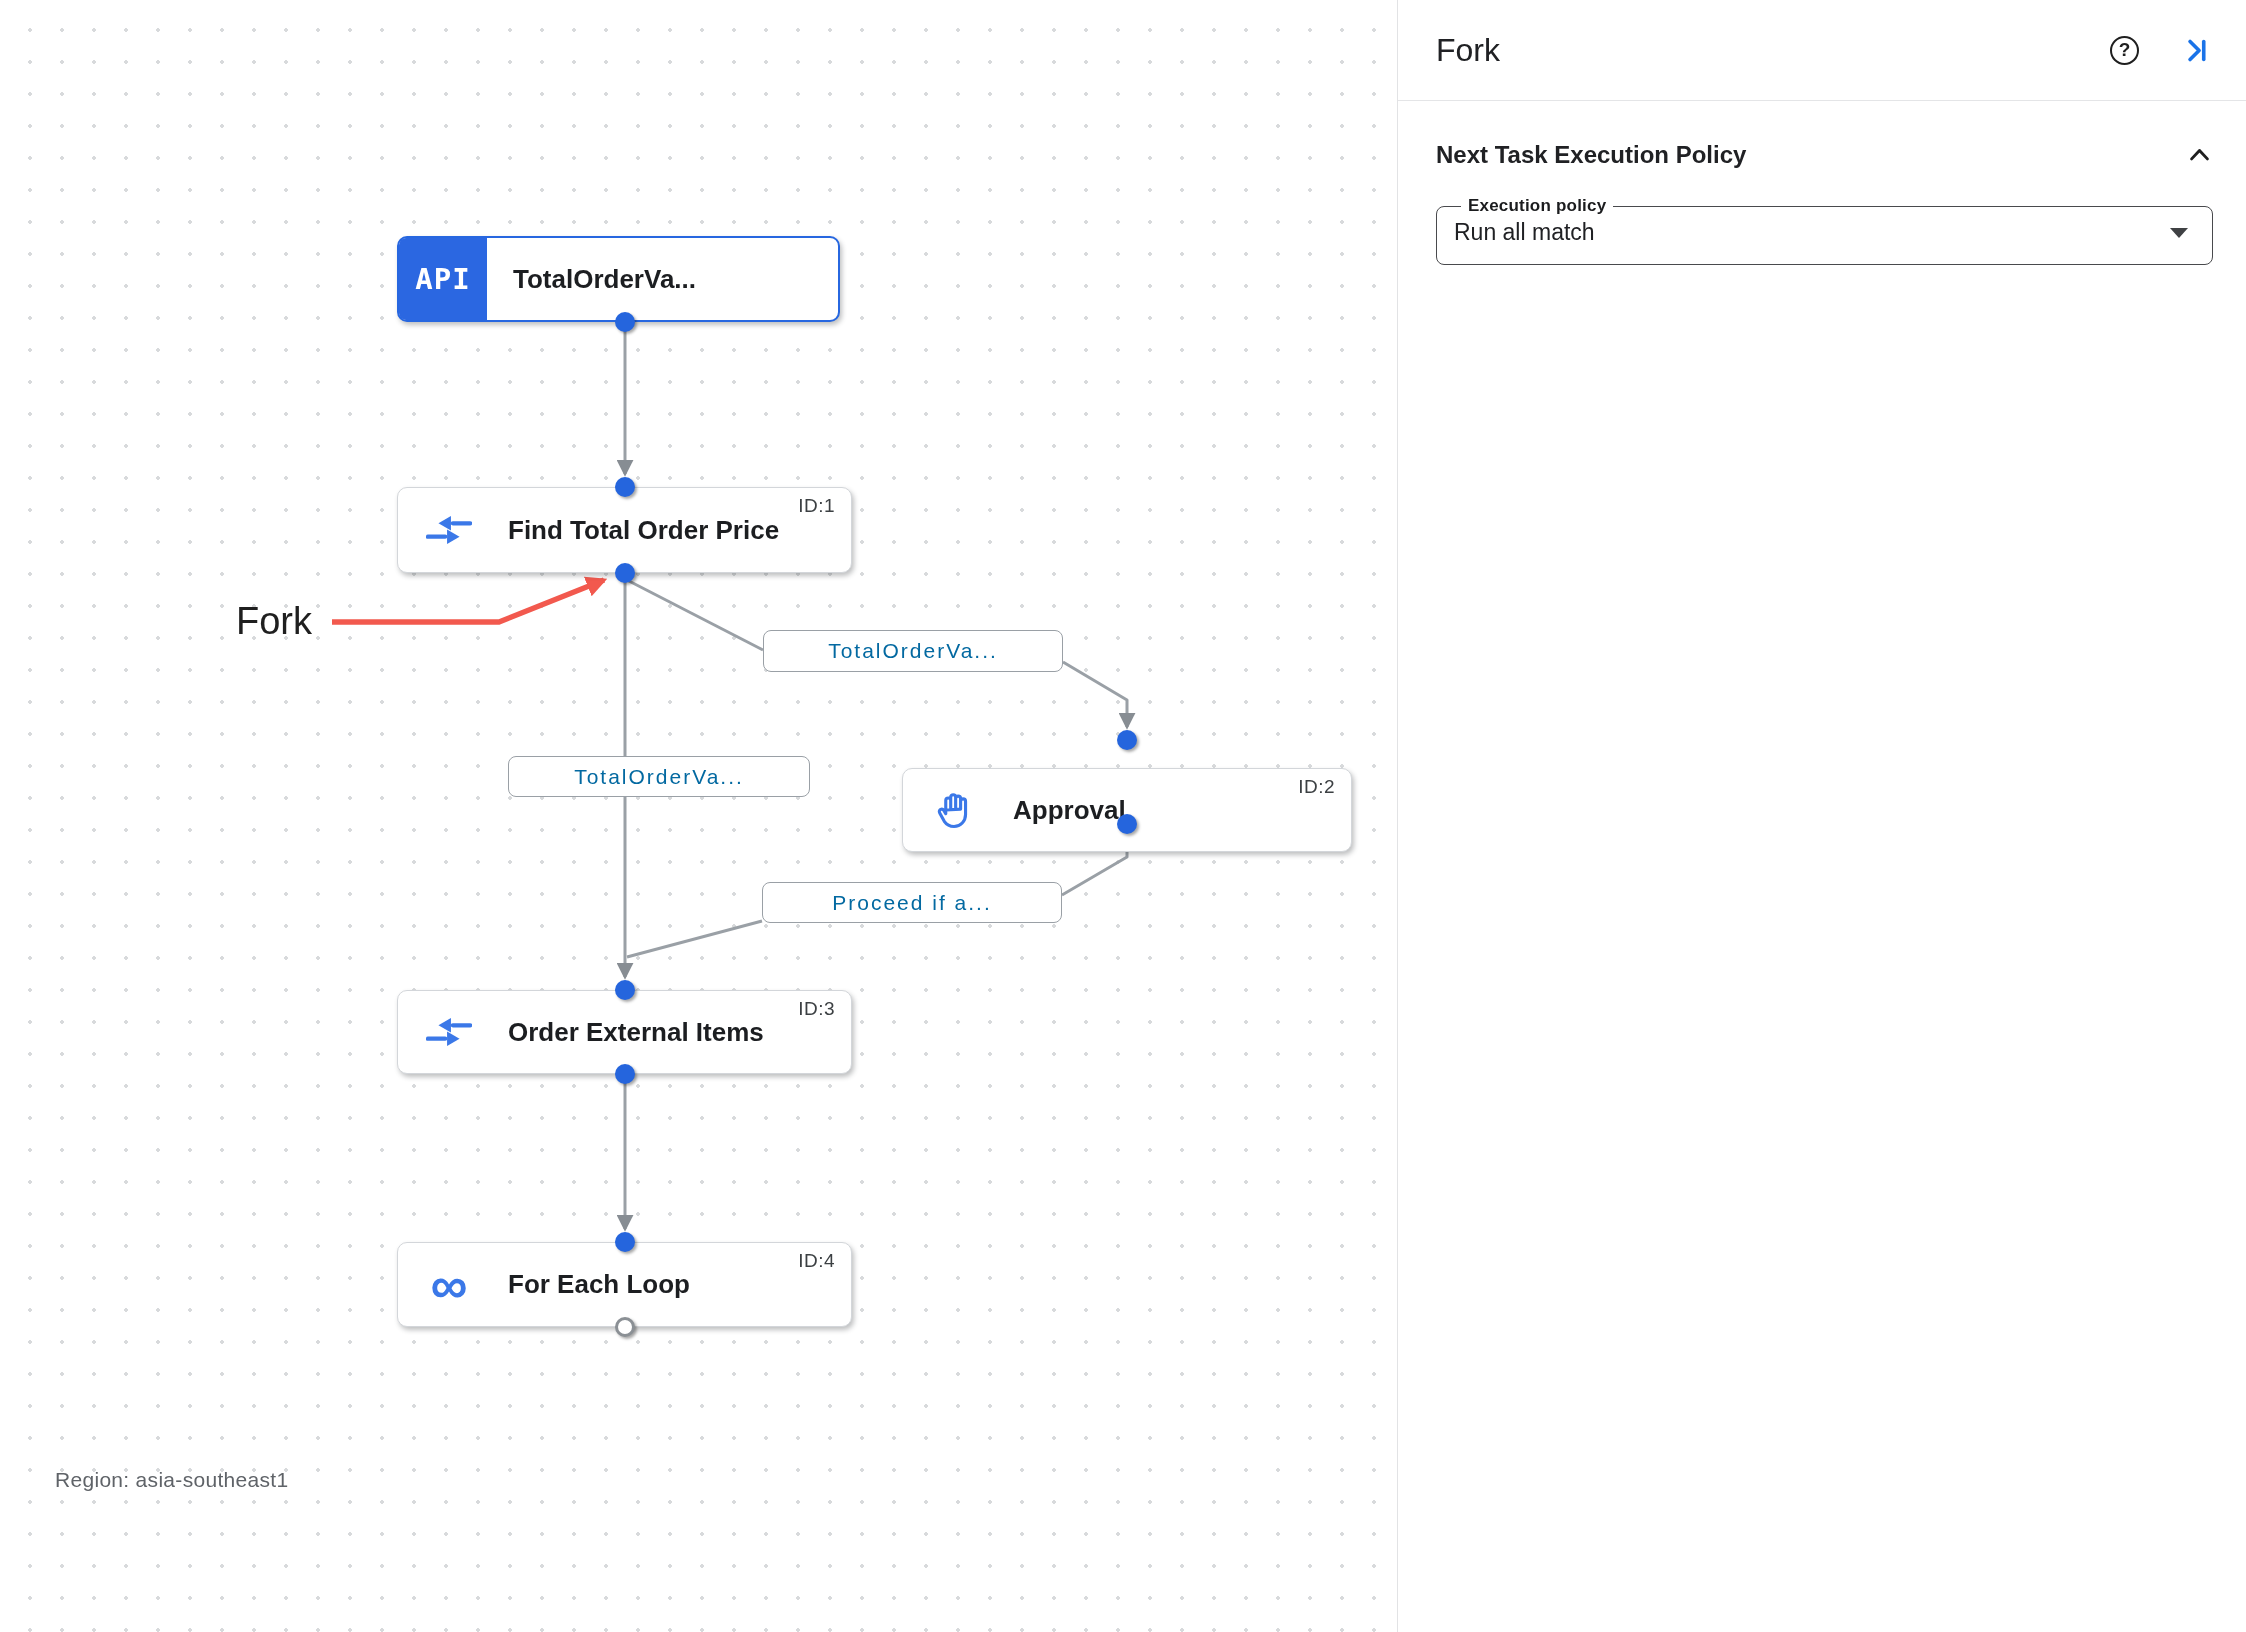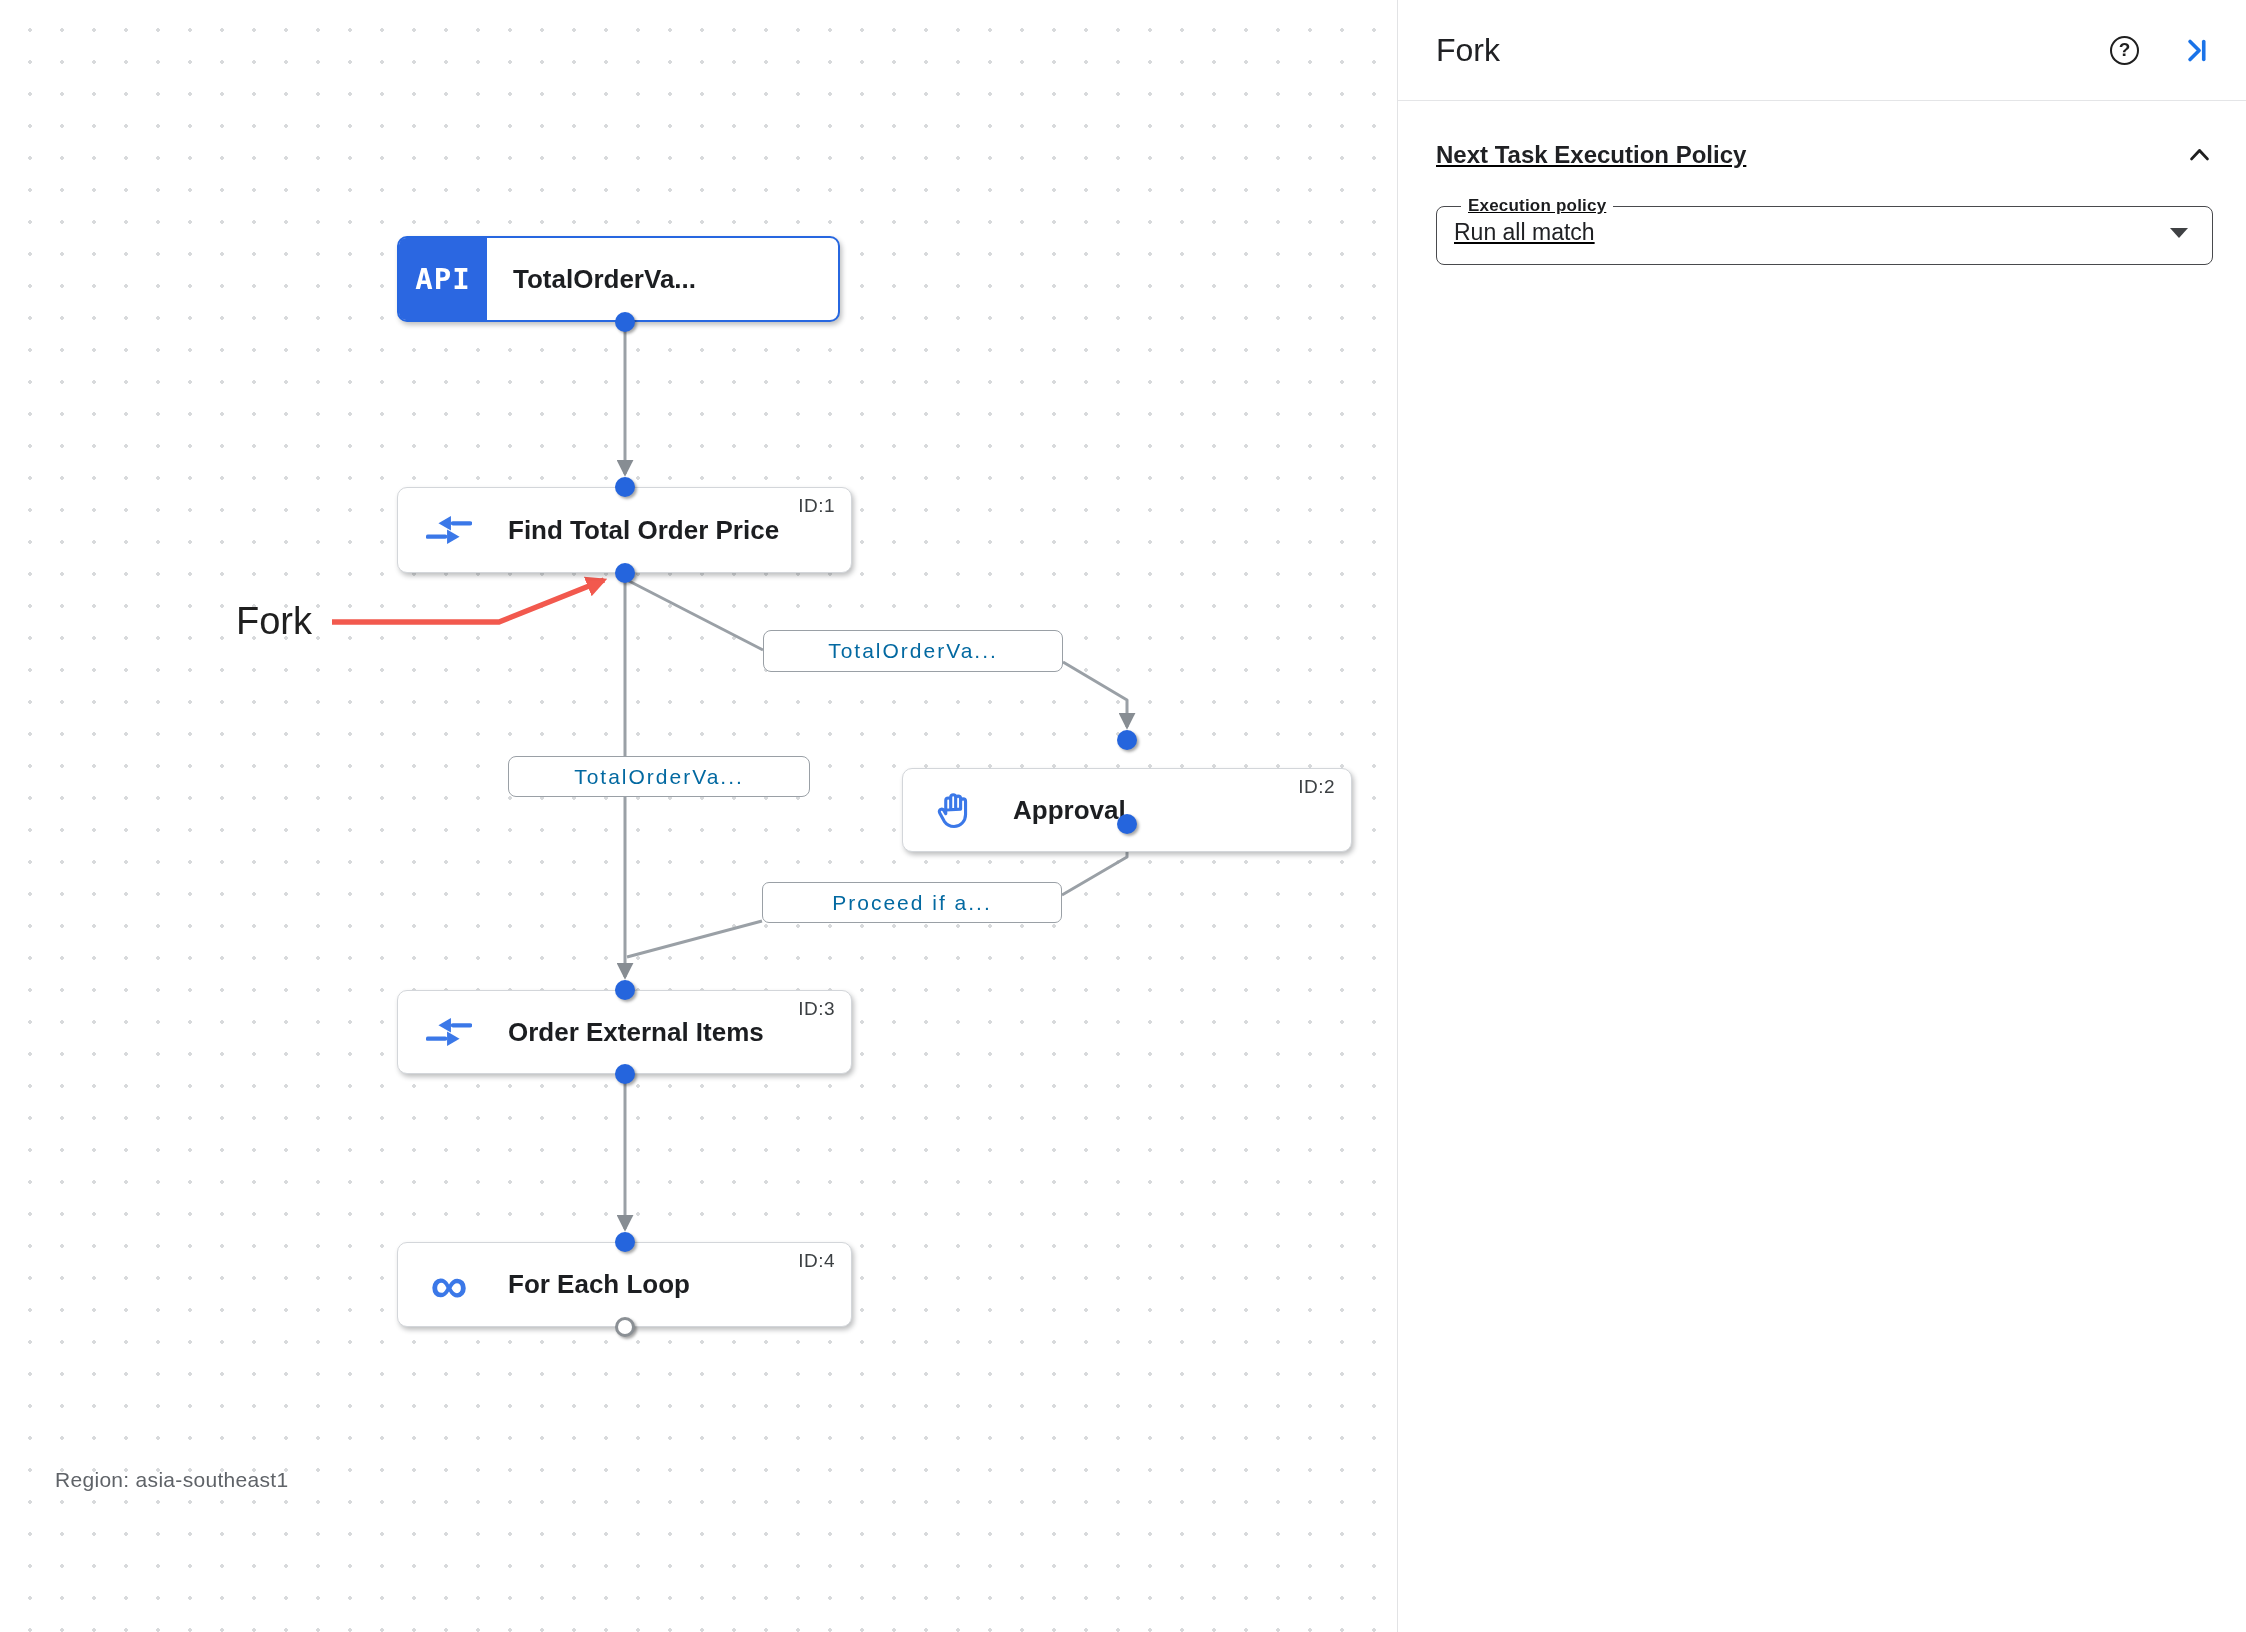--- a/index.html
+++ b/index.html
@@ -49,21 +49,21 @@
 
   
   .panel { flex:1; height:1632px; background:#fff; position:relative; }
   .panel-header { height:101px; display:flex; align-items:center; padding:0 34px 0 38px; border-bottom:1px solid #e4e5e7; }
   .panel-title { font-size:32px; color:#202124; flex:1; }
   .help-icon { width:29px; height:29px; border-radius:50%; border:2.5px solid #1f1f1f;
                display:flex; align-items:center; justify-content:center;
                font-size:19px; font-weight:700; color:#1f1f1f; cursor:pointer; }
   .collapse-icon { margin-left:42px; cursor:pointer; display:flex; }
 
-  .panel-section { padding:0 33px 0 38px;text-decoration:underline; }
+  .panel-section { padding:0 33px 0 38px; }
   .section-header { margin-top:40px; display:flex; align-items:center; }
   .section-title { font-size:24px; font-weight:700; color:#202124; flex:1; }
   .chevron-icon { display:flex; cursor:pointer; }
 
   .field { margin-top:27px; position:relative; }
   .field fieldset { border:1.7px solid #494a4d; border-radius:8px; height:69px; padding:0 17px; cursor:pointer; }
   .field legend { margin-left:7px; padding:0 7px; font-size:17px; font-weight:600; color:#1b1c1e; letter-spacing:.2px; }
   .field-value { font-size:23px; color:#202124; margin-top:3px; }
   .select-caret { position:absolute; right:25px; top:32px; width:0; height:0;
                   border-left:9px solid transparent; border-right:9px solid transparent; border-top:10px solid #3f4144; }
@@ -149,21 +149,21 @@
     <div class="node" style="left:397px; top:1242px; width:455px; height:85px;">
       <div class="icon-box">
         <span class="infinity-glyph">∞</span>
       </div>
       <div class="nlabel">For Each Loop</div>
       <div class="nid">ID:4</div>
     </div>
 
     <div class="edge-label" style="left:763px; top:630px; width:300px; height:42px;">TotalOrderVa...</div>
     <div class="edge-label" style="left:508px; top:756px; width:302px; height:41px;">TotalOrderVa...</div>
-    <div class="edge-label" style="left:762px; top:882px; width:300px; height:41px;border-radius:7px;">Proceed if a...</div>
+    <div class="edge-label" style="left:762px; top:882px; width:300px; height:41px;">Proceed if a...</div>
 
     <div class="dot" style="left:615px; top:312px;"></div>
     <div class="dot" style="left:615px; top:477px;"></div>
     <div class="dot" style="left:615px; top:563px;"></div>
     <div class="dot" style="left:1117px; top:730px;"></div>
     <div class="dot" style="left:1117px; top:814px;"></div>
     <div class="dot" style="left:615px; top:980px;"></div>
     <div class="dot" style="left:615px; top:1064px;"></div>
     <div class="dot" style="left:615px; top:1232px;"></div>
     <div class="dot hollow" style="left:615px; top:1317px;"></div>

